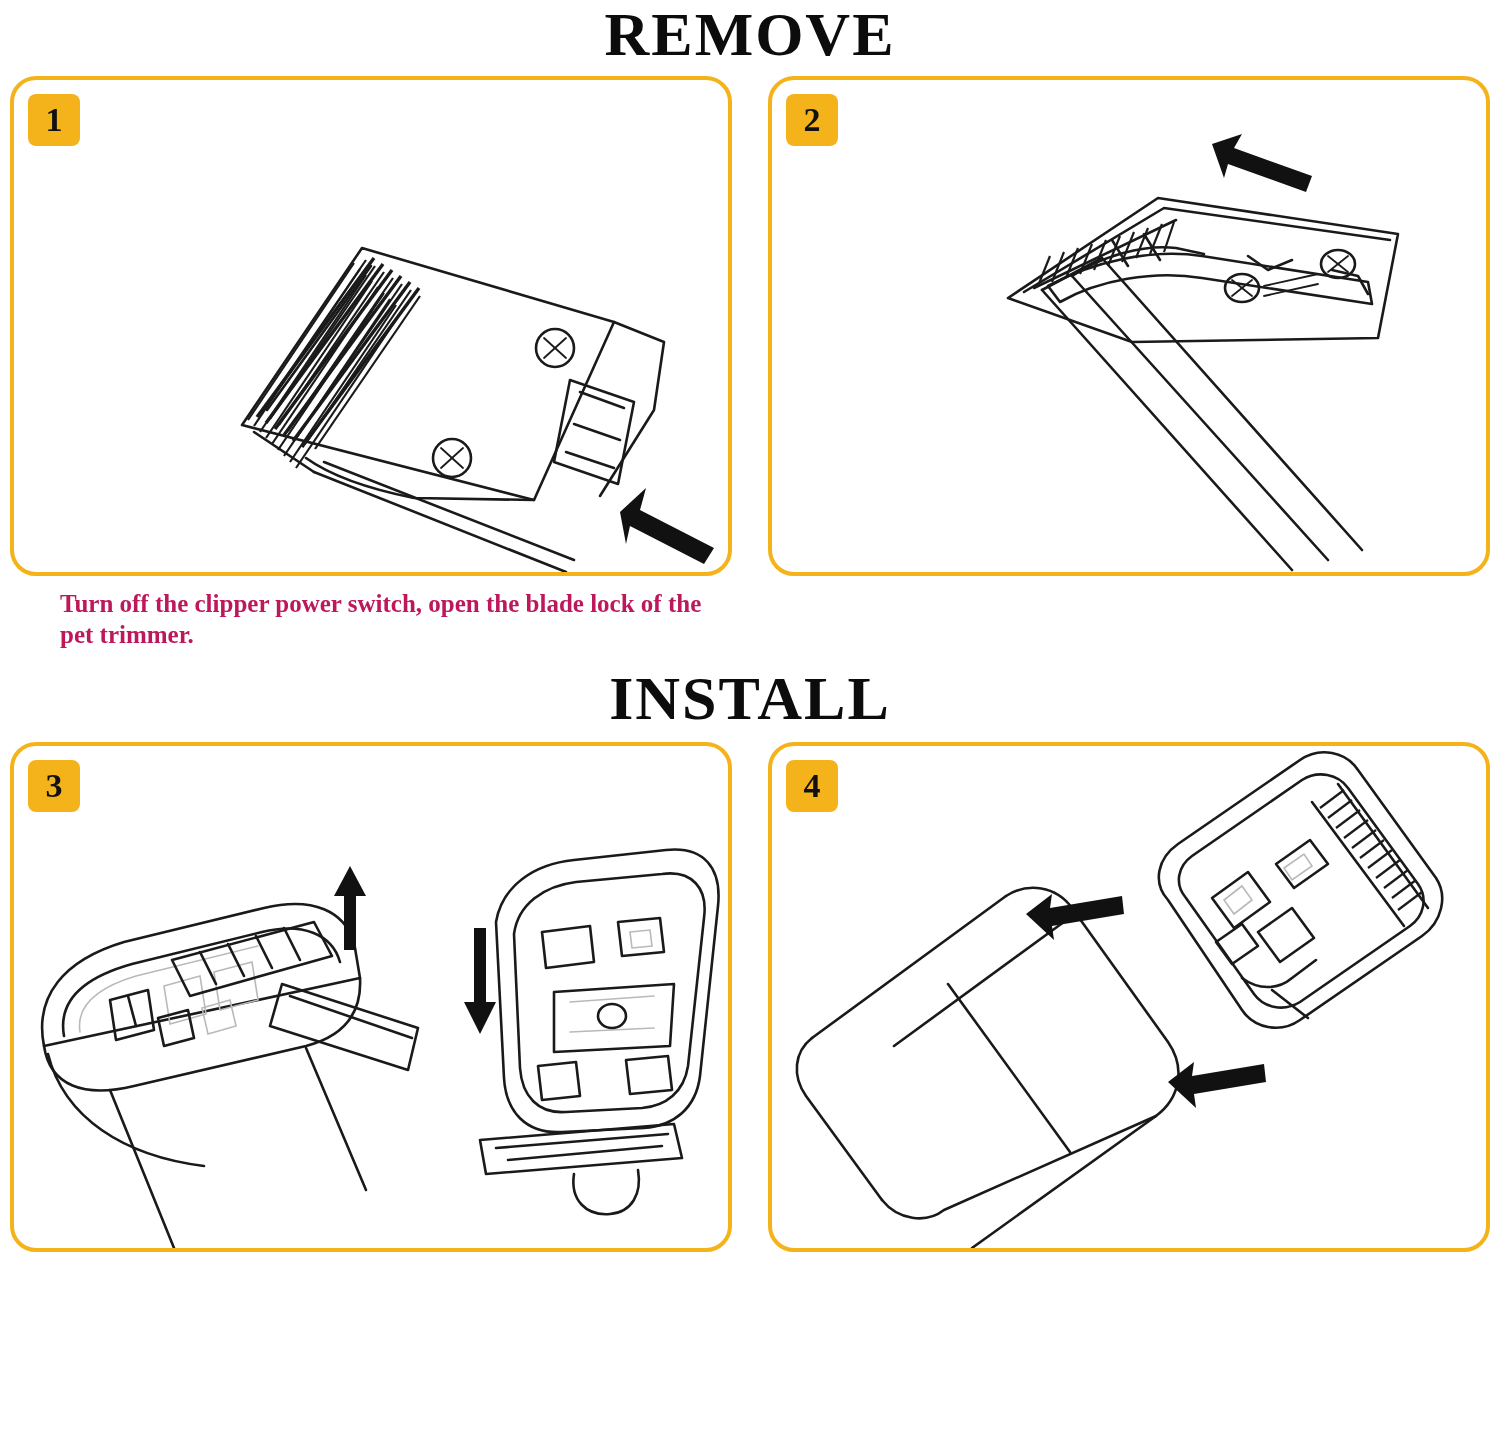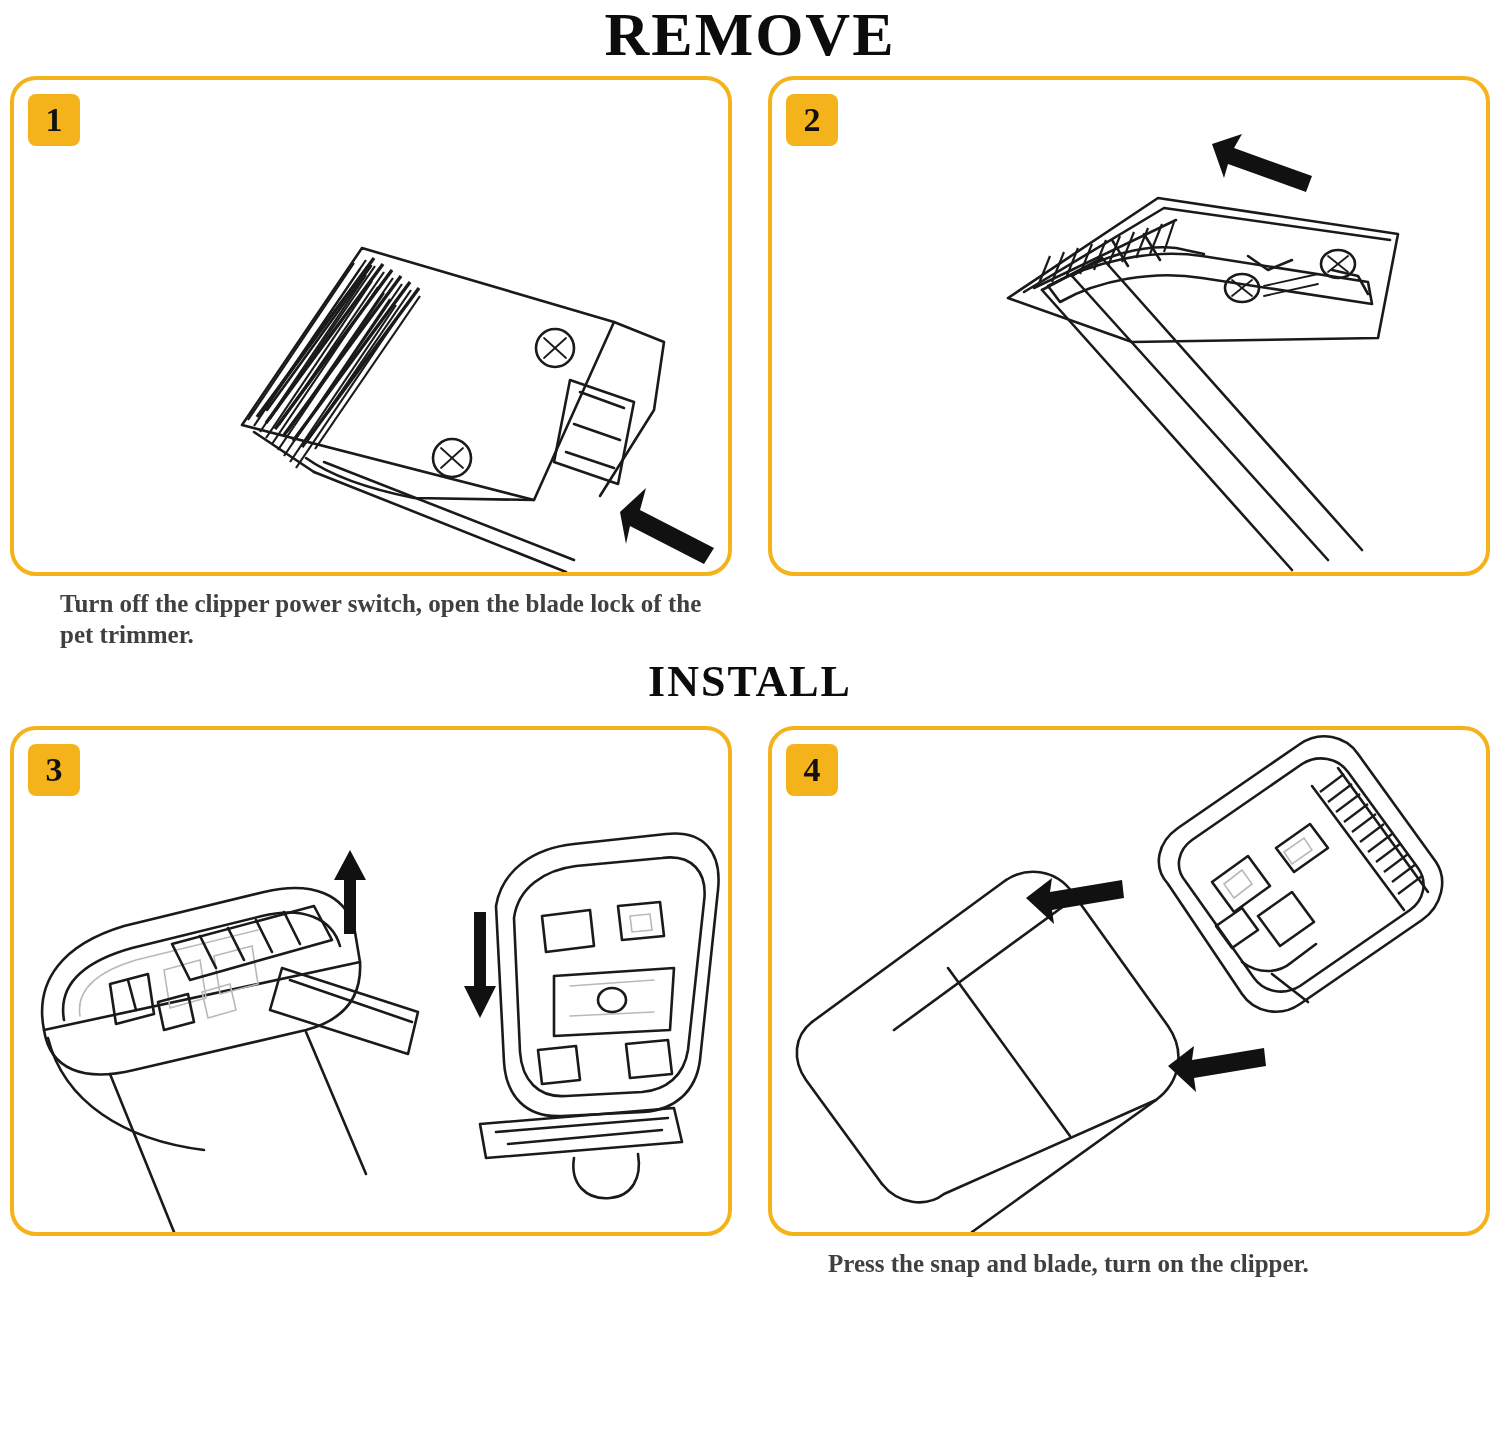--- a/index.html
+++ b/index.html
@@ -28,22 +28,23 @@
     letter-spacing: 2px;
     color: #0c0c0c;
   }
   #title-remove {
     font-size: 62px;
     line-height: 64px;
     padding-top: 2px;
     margin-bottom: 10px;
   }
   #title-install {
-    font-size: 44px;
+    font-size: 62px;
     line-height: 64px;
+    margin-top: 16px;
     margin-bottom: 12px;
   }
   .row {
     display: flex;
     justify-content: space-between;
     padding: 0 10px;
     gap: 30px;
   }
   .panel {
     width: 722px;
@@ -73,21 +74,21 @@
     font-size: 34px;
     line-height: 52px;
     text-align: center;
     z-index: 5;
   }
   .caption {
     font-family: "Liberation Serif", serif;
     font-weight: 700;
     font-size: 25px;
     line-height: 31px;
-    color: #404040;
+    color: #be185d;
     padding: 12px 6px 0 50px;
   }
   .caption.center-ish { padding-left: 60px; }
   svg { display: block; }
   .ln { fill: none; stroke: #1a1a1a; stroke-width: 2.6; stroke-linejoin: round; stroke-linecap: round; }
   .ln-thin { fill: none; stroke: #1a1a1a; stroke-width: 1.8; stroke-linecap: round; }
   .ln-light { fill: none; stroke: #b9b9b9; stroke-width: 1.6; stroke-linecap: round; }
   .teeth { fill: none; stroke: #1a1a1a; stroke-width: 3.4; stroke-linecap: butt; }
   .teeth-fine { fill: none; stroke: #1a1a1a; stroke-width: 2.2; stroke-linecap: butt; }
   .arrow { fill: #111111; }
@@ -344,17 +345,16 @@
           </g>
 
           <g class="arrow">
             <polygon points="254,168 280,148 278,162 350,150 352,168 280,180 282,194"></polygon>
           </g>
           <g class="arrow">
             <polygon points="396,336 422,316 420,330 492,318 494,336 422,348 424,362"></polygon>
           </g>
         </svg>
       </div>
-      <div class="caption center-ish">Press the snap and blade, turn on the clipper.</div>
     </div>
   </div>
 
 </div>
 
 </body></html>

